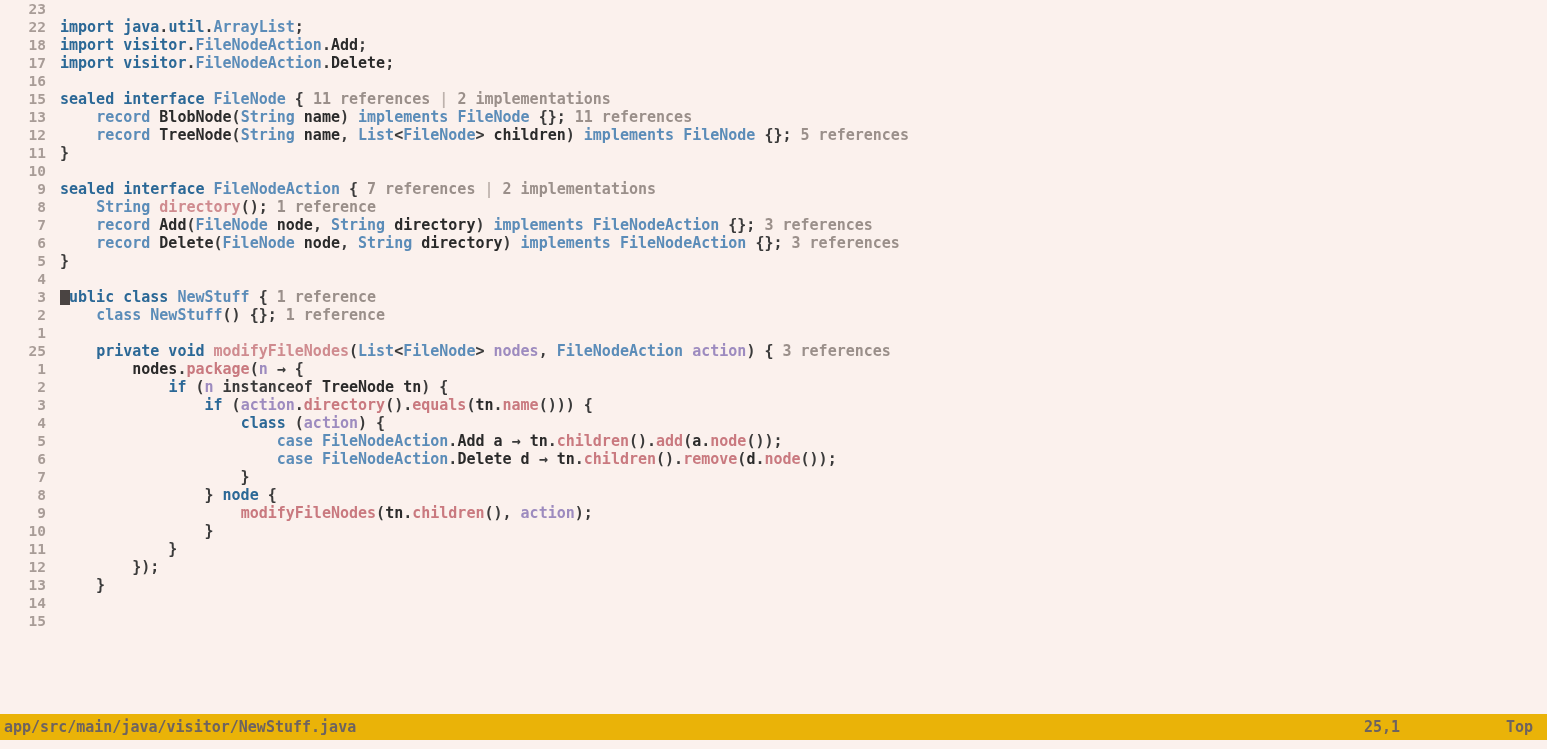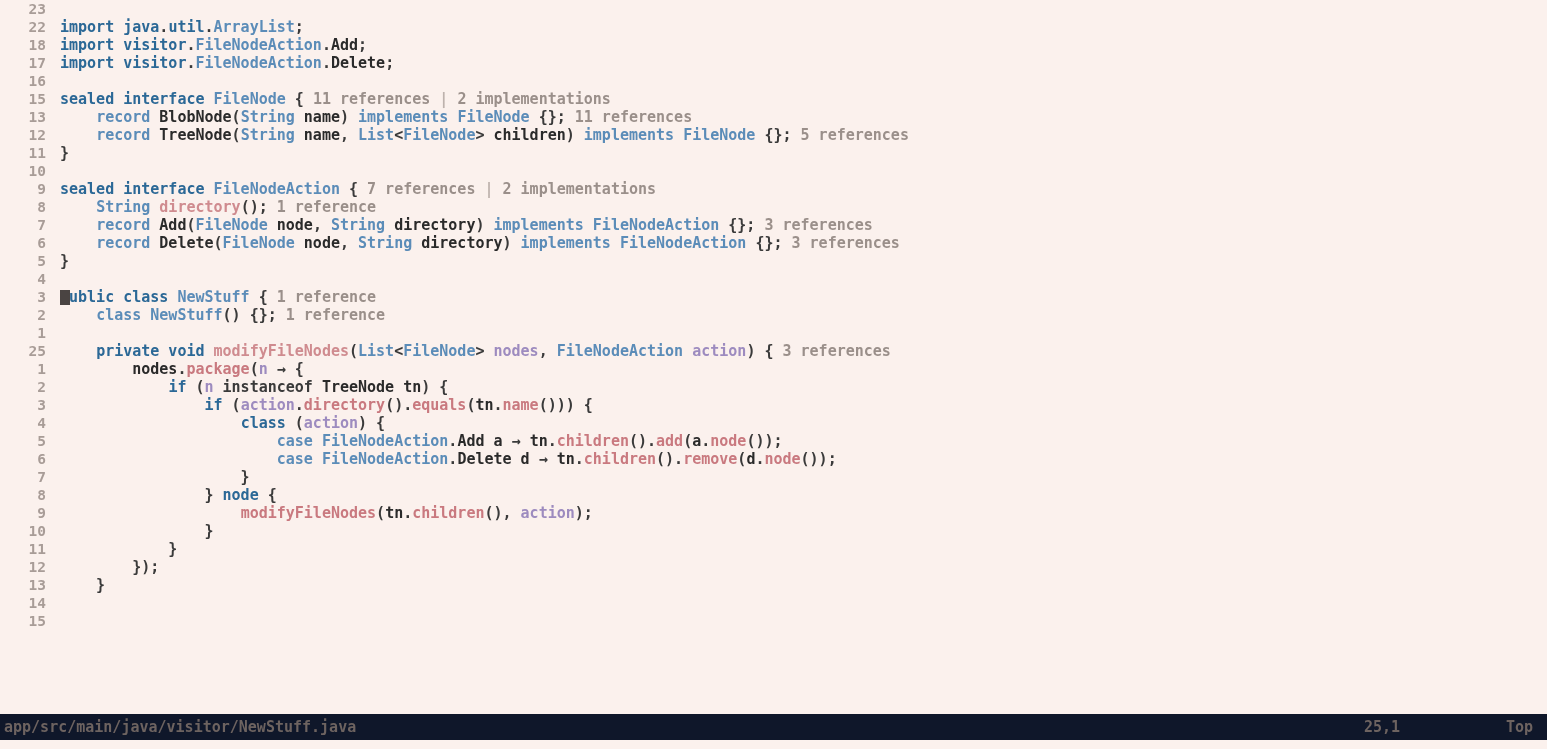--- a/index.html
+++ b/index.html
@@ -70,21 +70,21 @@
     top: 2px;
   }
 
   
   #statusline {
     position: absolute;
     left: 0;
     top: 714px;
     width: 1547px;
     height: 26px;
-    background: #0f172a;
+    background: #eab308;
     z-index: 10;
     font-family: "DejaVu Sans Mono", monospace;
     font-size: 15px;
     font-weight: bold;
     color: #6d6360;
     line-height: 26px;
   }
   #statusline .sl-file { position: absolute; left: 4px; }
   #statusline .sl-pos  { position: absolute; left: 1364px; }
   #statusline .sl-scroll { position: absolute; right: 14px; }

